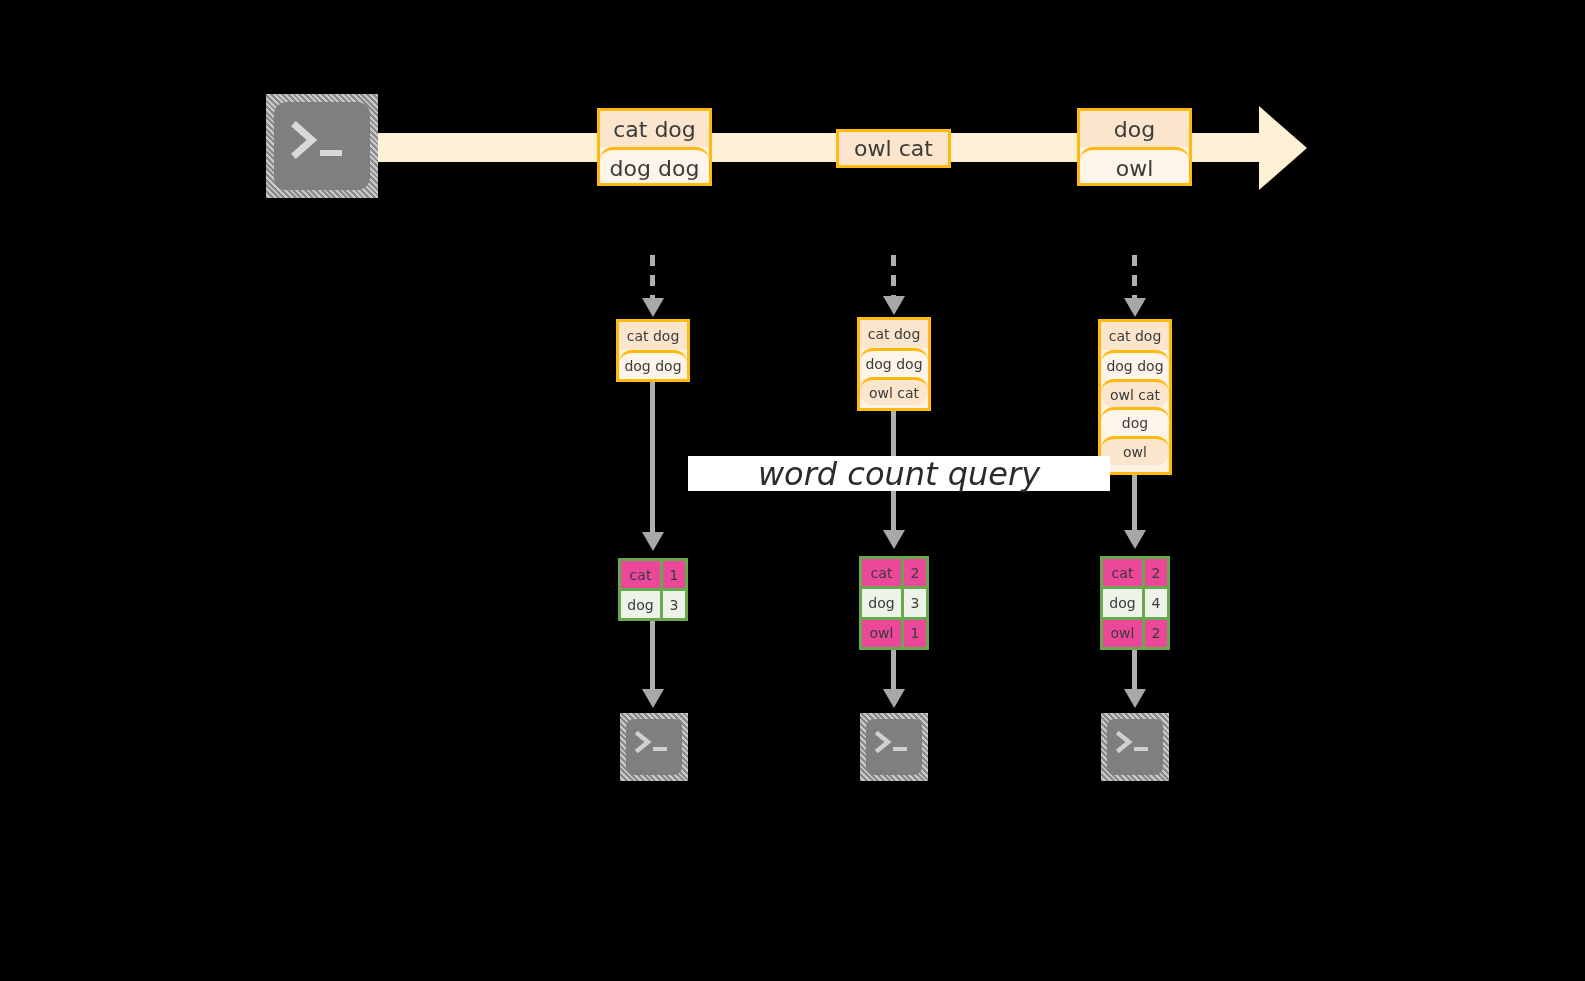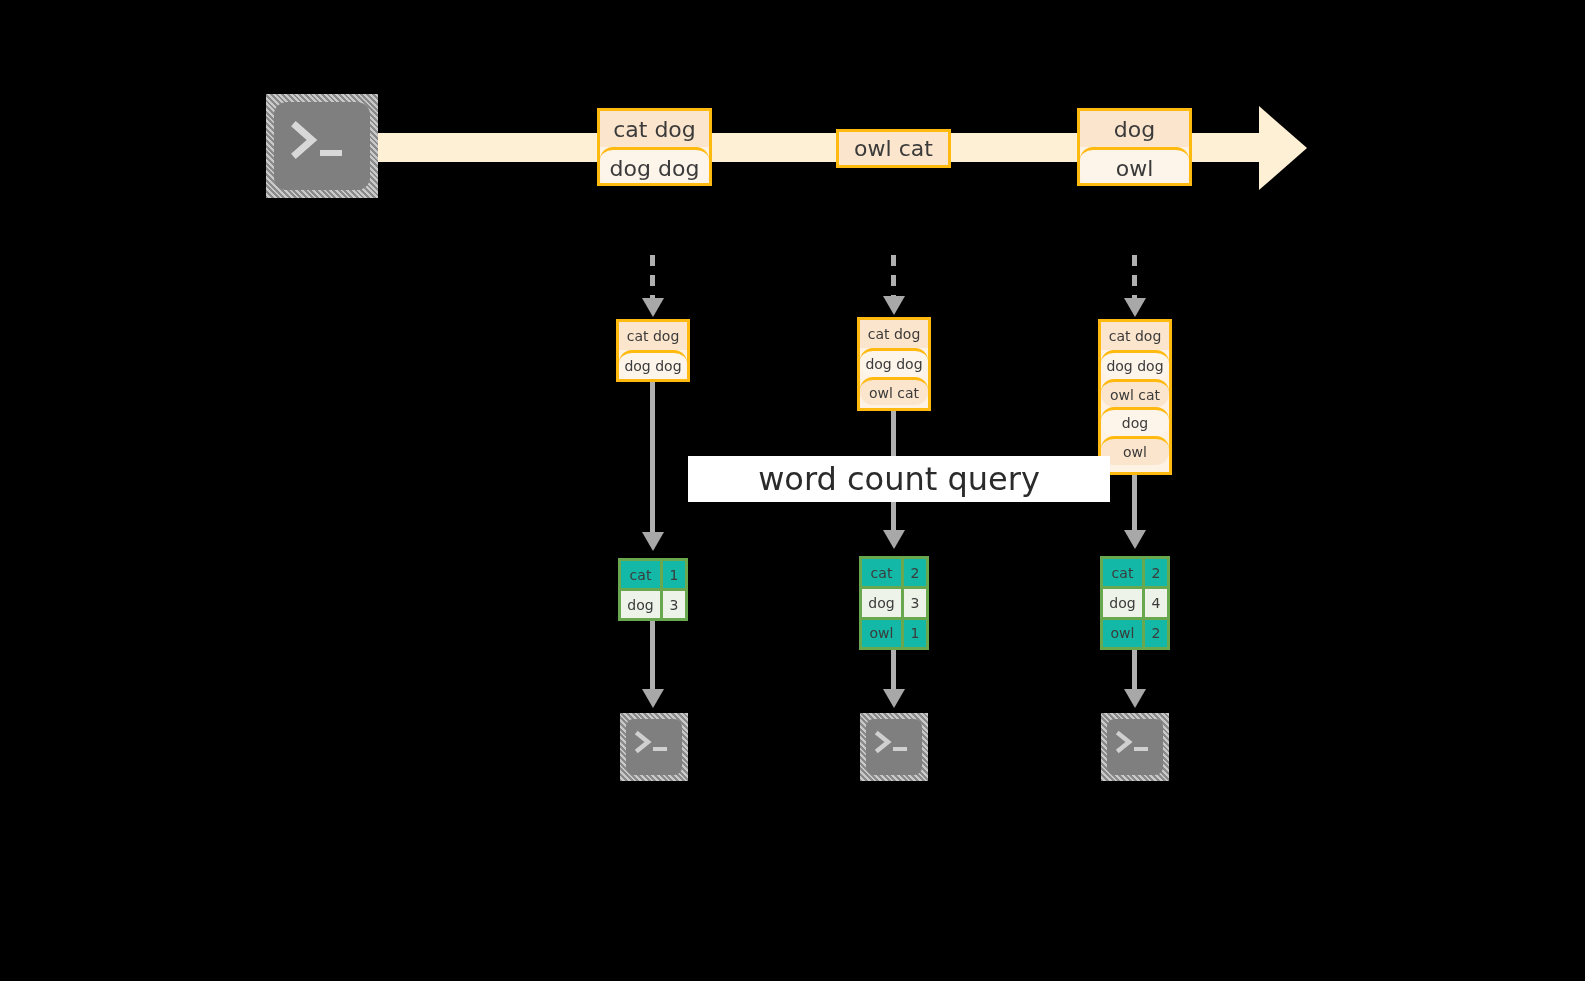--- a/index.html
+++ b/index.html
@@ -79,21 +79,21 @@
     flex:1 1 auto;
   }
   .gbox .grow + .grow { border-top:3px solid #6aa84f; }
   .gbox .gcell {
     box-sizing:border-box;
     display:flex; align-items:center; justify-content:center;
     color:#3b3b3b;
     white-space:nowrap;
   }
   .gbox .gcell.key { border-right:3px solid #6aa84f; }
-  .gbox .grow.sh-dark .gcell { background:#14b8a6; }
+  .gbox .grow.sh-dark .gcell { background:#ec4899; }
   .gbox .grow.sh-light .gcell { background:#edf3e8; }
 
   
   .vline { position:absolute; background:#b0b0b0; }
   .vdash {
     position:absolute;
     background:linear-gradient(to bottom,
       #b0b0b0 0px, #b0b0b0 11px,
       transparent 11px, transparent 20px);
     background-size:100% 20px;
@@ -249,15 +249,15 @@
   <div class="ahead" style="left:1124px; top:689px;"></div>
 
   <div class="term" style="left:1101px; top:713px; width:68px; height:68px;">
     <div class="term-inner" style="left:6px; top:6px; right:6px; bottom:6px;"></div>
     <svg class="term-glyphs" viewBox="0 0 68 68">
       <path d="M18 21 L28 29 L18 37" fill="none" stroke="#d0d0d0" stroke-width="4.5" stroke-linecap="square"></path>
       <rect x="33" y="34" width="14" height="4" fill="#d0d0d0"></rect>
     </svg>
   </div>
 
-  <div class="banner" style="left:688px; top:456px; width:422px; height:46px; font-size:32px;">word count query</div>
+  <div class="banner" style="left:688px; top:456px; width:422px; height:35px; font-size:32px;font-style:italic;">word count query</div>
 
 </div>
 
 </body></html>

